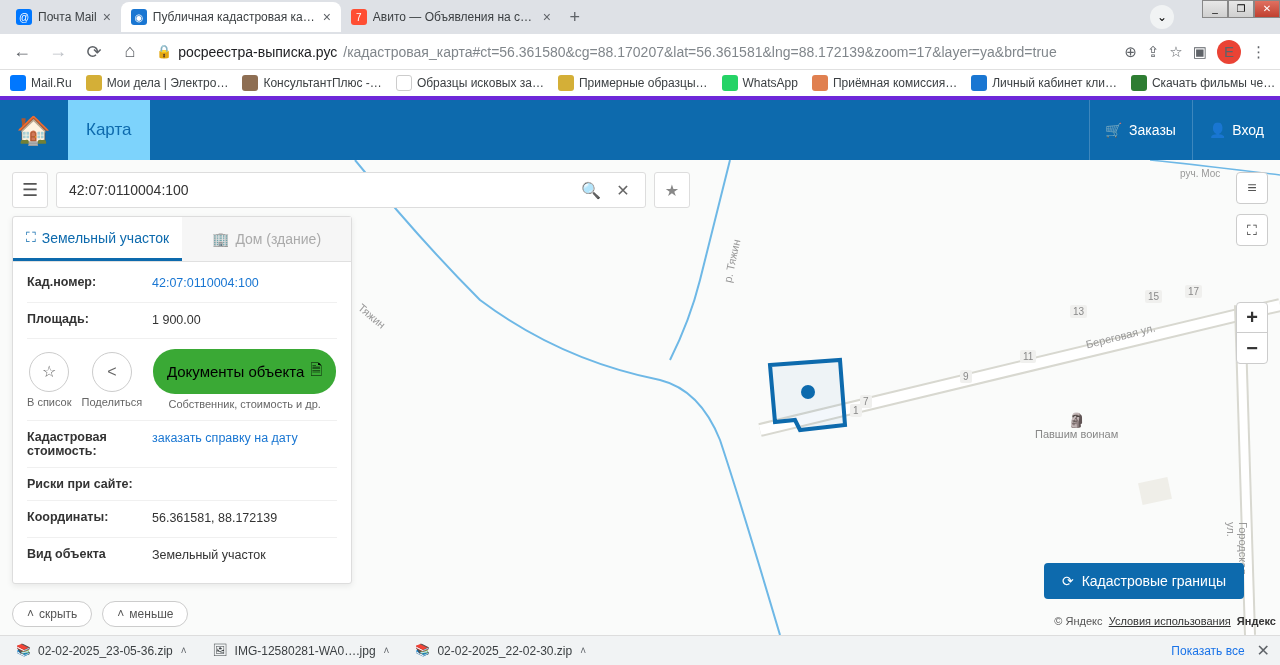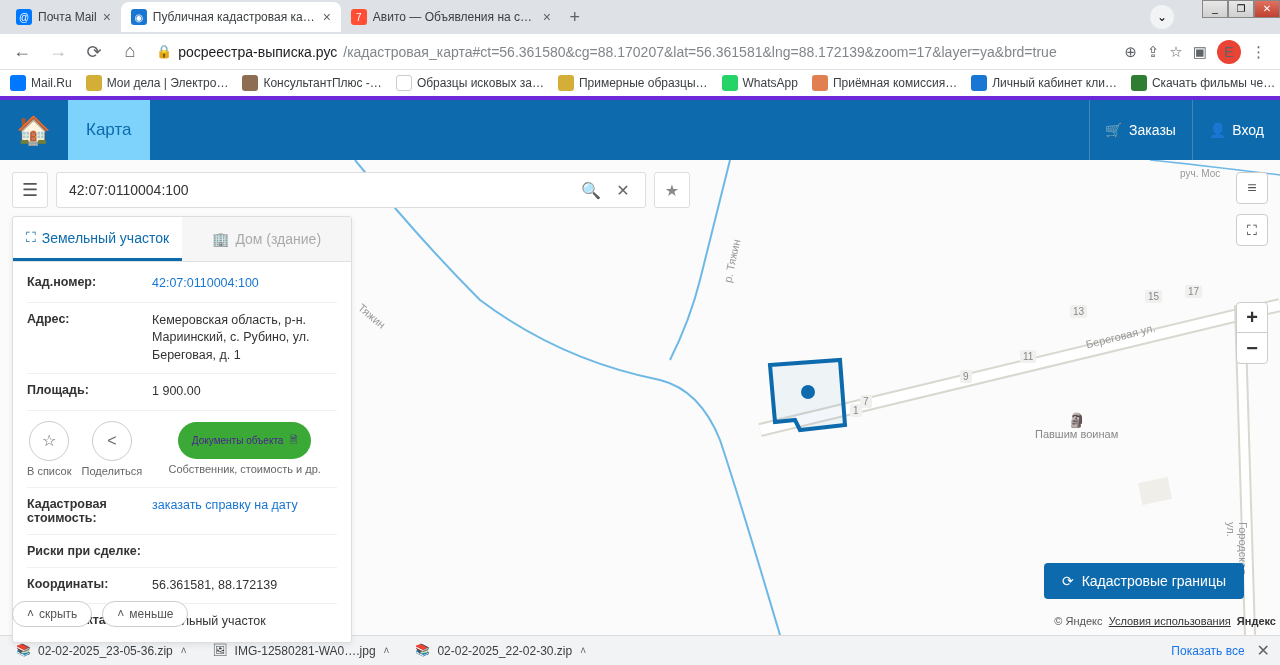--- a/index.html
+++ b/index.html
@@ -60,21 +60,21 @@
 .panel-body { padding:4px 14px 10px; font-size:13px; max-height:380px; overflow:hidden; }
 .prow { display:flex; padding:9px 0; border-bottom:1px solid #f0f0f0; align-items:flex-start; }
 .prow:last-child { border-bottom:none; }
 .plabel { width:125px; color:#333; font-weight:bold; font-size:12.5px; }
 .pval { flex:1; color:#333; font-size:12.5px; line-height:1.4; }
 .pval.link { color:#1976d2; cursor:pointer; }
 .actions-row { display:flex; align-items:center; gap:10px; padding:10px 0; border-bottom:1px solid #f0f0f0; }
 .act-circle { display:flex; flex-direction:column; align-items:center; gap:4px; font-size:11px; color:#666; cursor:pointer; }
 .act-circle .circ { width:40px; height:40px; border:1px solid #ccc; border-radius:20px; display:flex; align-items:center; justify-content:center; font-size:16px; color:#666; }
 .docs-btn { flex:1; display:flex; flex-direction:column; align-items:center; gap:4px; }
-.docs-btn button { background:#3aa935; color:#4c1d95; border:none; border-radius:22px; padding:10px 14px; font-size:10px; cursor:pointer; display:flex; align-items:center; gap:6px; }
+.docs-btn button { background:#3aa935; color:#000000; border:none; border-radius:22px; padding:10px 14px; font-size:15px; cursor:pointer; display:flex; align-items:center; gap:6px; }
 .docs-sub { font-size:11px; color:#666; }
 
 
 .float-bl { position:absolute; bottom:8px; left:12px; display:flex; gap:10px; z-index:20; }
 .pill { background:#fff; border:1px solid #ccc; border-radius:16px; padding:5px 14px; font-size:12px; color:#555; cursor:pointer; display:flex; align-items:center; gap:5px; }
 
 
 .layers-btn { position:absolute; top:12px; right:12px; width:32px; height:32px; background:#fff; border:1px solid #ccc; border-radius:4px; display:flex; align-items:center; justify-content:center; font-size:16px; color:#555; cursor:pointer; z-index:20; }
 .expand-btn { position:absolute; top:54px; right:12px; width:32px; height:32px; background:#fff; border:1px solid #ccc; border-radius:4px; display:flex; align-items:center; justify-content:center; font-size:14px; color:#333; cursor:pointer; z-index:20; }
 .zoom { position:absolute; top:142px; right:12px; width:32px; background:#fff; border:1px solid #ccc; border-radius:4px; z-index:20; }
@@ -261,24 +261,20 @@
         </div>
       <div class="ptab inactive">
           <span>🏢</span>
           <span>Дом (здание)</span>
         </div>
     </div>
     <div class="panel-body">
       <div class="prow">
           <div class="plabel">Кад.номер:</div>
           <div class="pval link">42:07:0110004:100</div>
-        </div>
-      <div class="prow">
-          <div class="plabel">Адрес:</div>
-          <div class="pval">Кемеровская область, р-н. Мариинский, с. Рубино, ул. Береговая, д. 1</div>
         </div>
       <div class="prow">
           <div class="plabel">Площадь:</div>
           <div class="pval">1 900.00</div>
         </div>
       <div class="actions-row">
         <div class="act-circle">
             <div class="circ">☆</div>
             <span>В список</span>
           </div>
@@ -292,21 +288,21 @@
               <span>🗎</span>
             </button>
           <div class="docs-sub">Собственник, стоимость и др.</div>
         </div>
       </div>
       <div class="prow">
           <div class="plabel">Кадастровая стоимость:</div>
           <div class="pval link">заказать справку на дату</div>
         </div>
       <div class="prow">
-          <div class="plabel">Риски при сделке:</div>
+          <div class="plabel">Риски при сайте:</div>
         </div>
       <div class="prow">
           <div class="plabel">Координаты:</div>
           <div class="pval">56.361581, 88.172139</div>
         </div>
       <div class="prow">
           <div class="plabel">Вид объекта</div>
           <div class="pval">Земельный участок</div>
         </div>
     </div>

